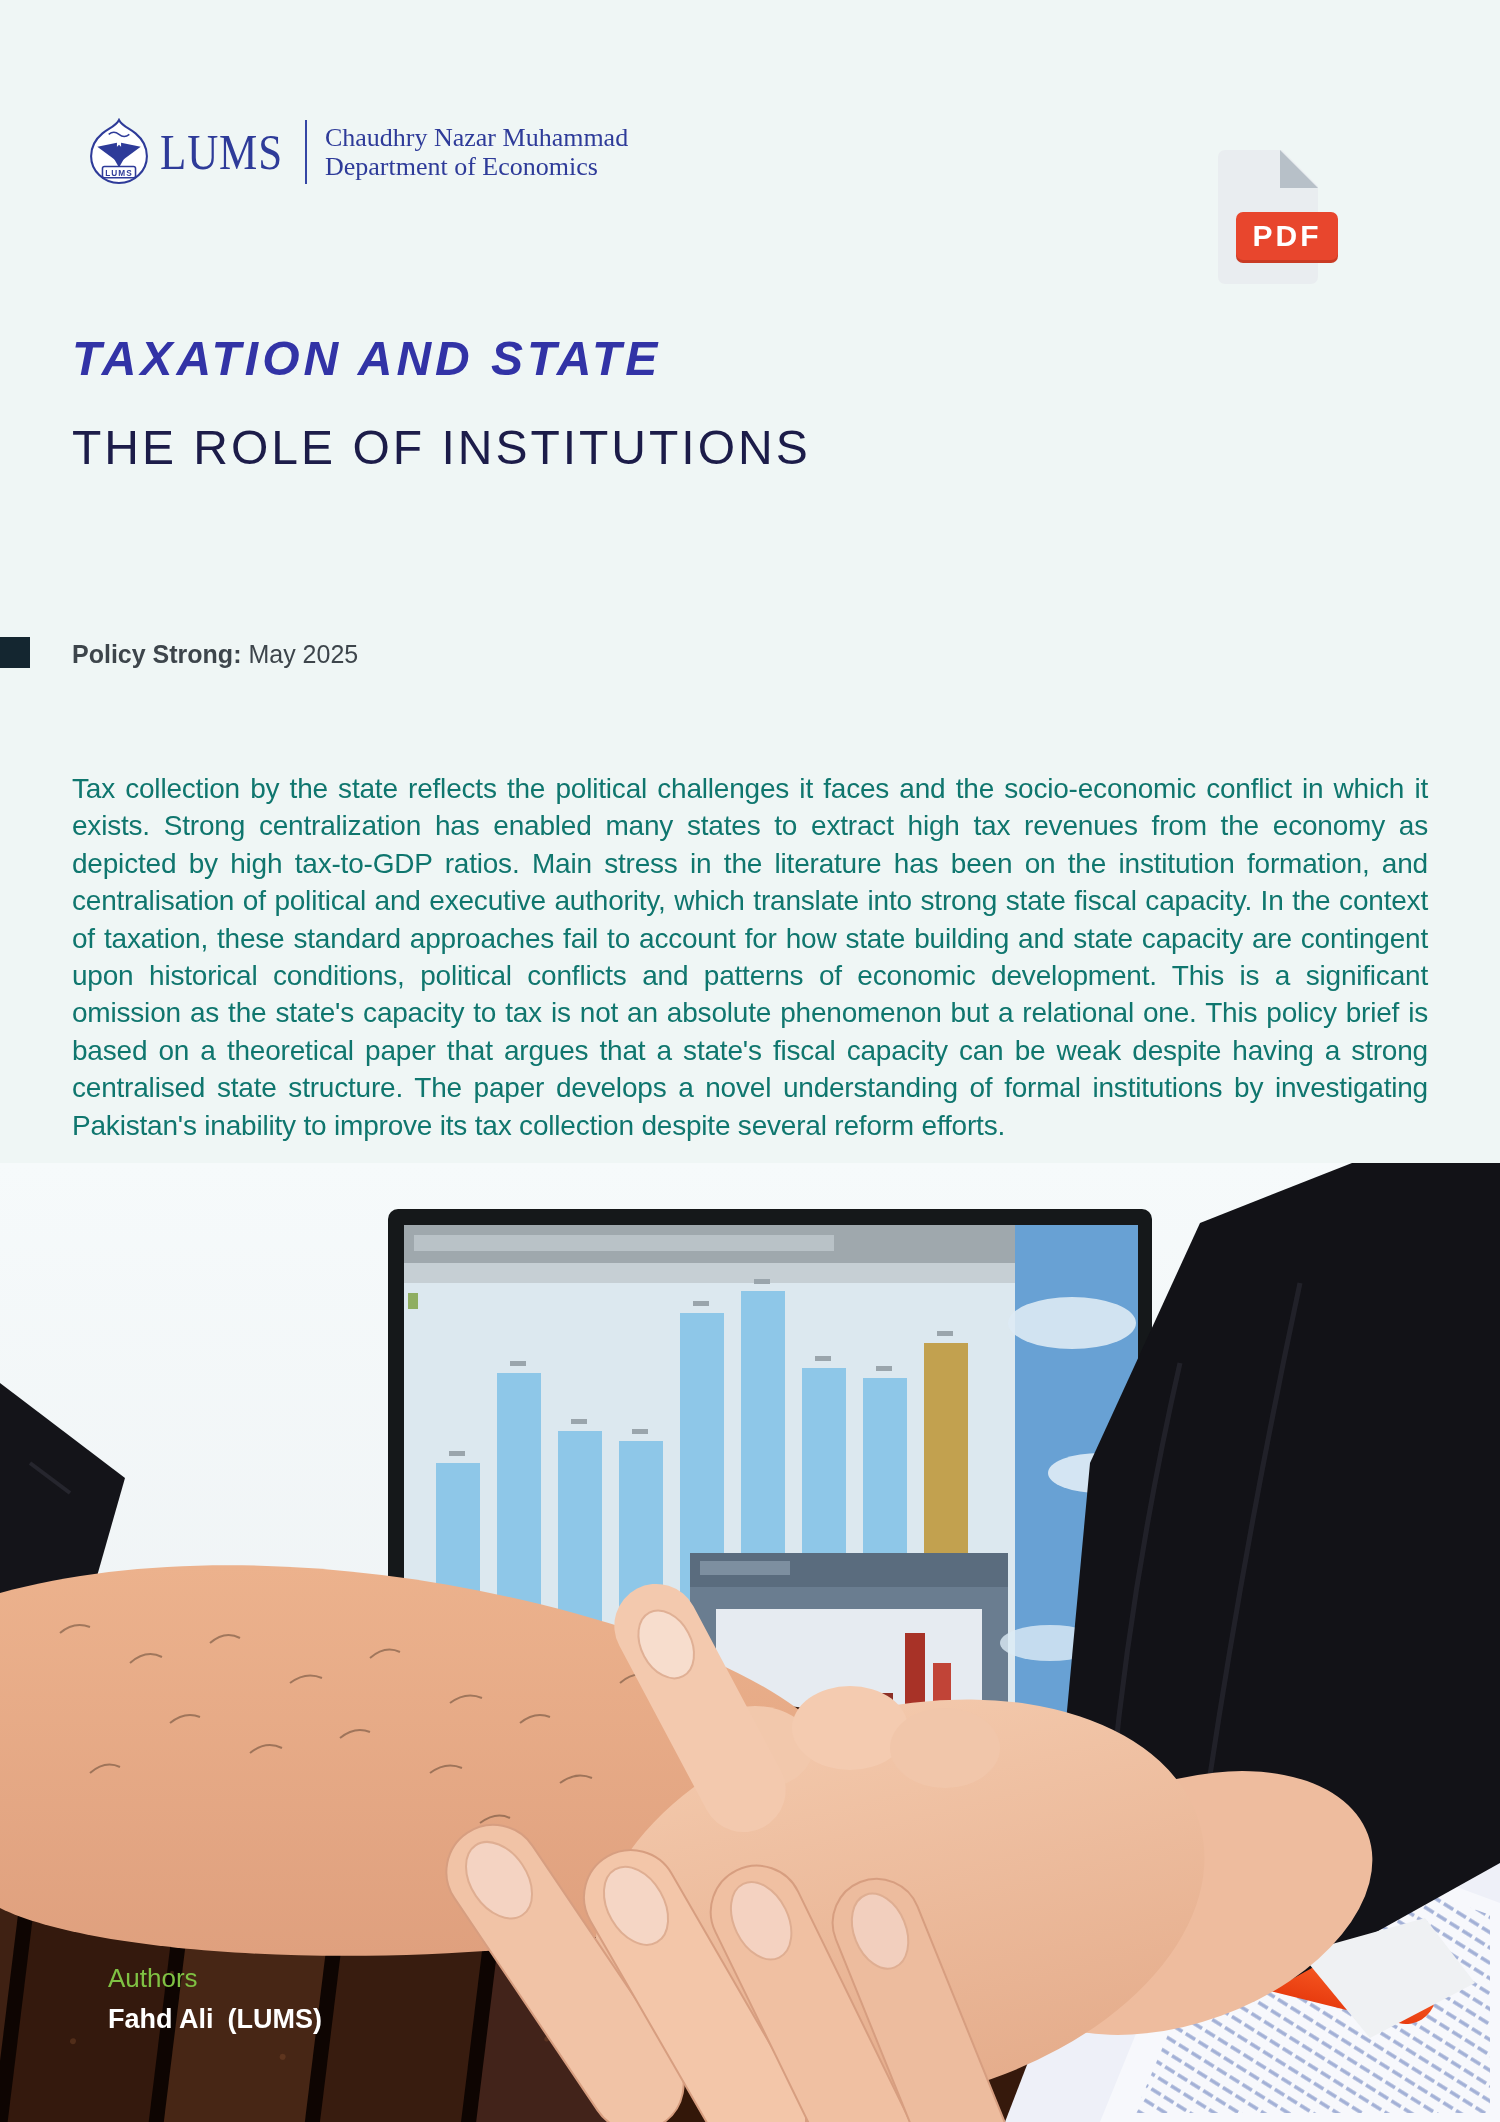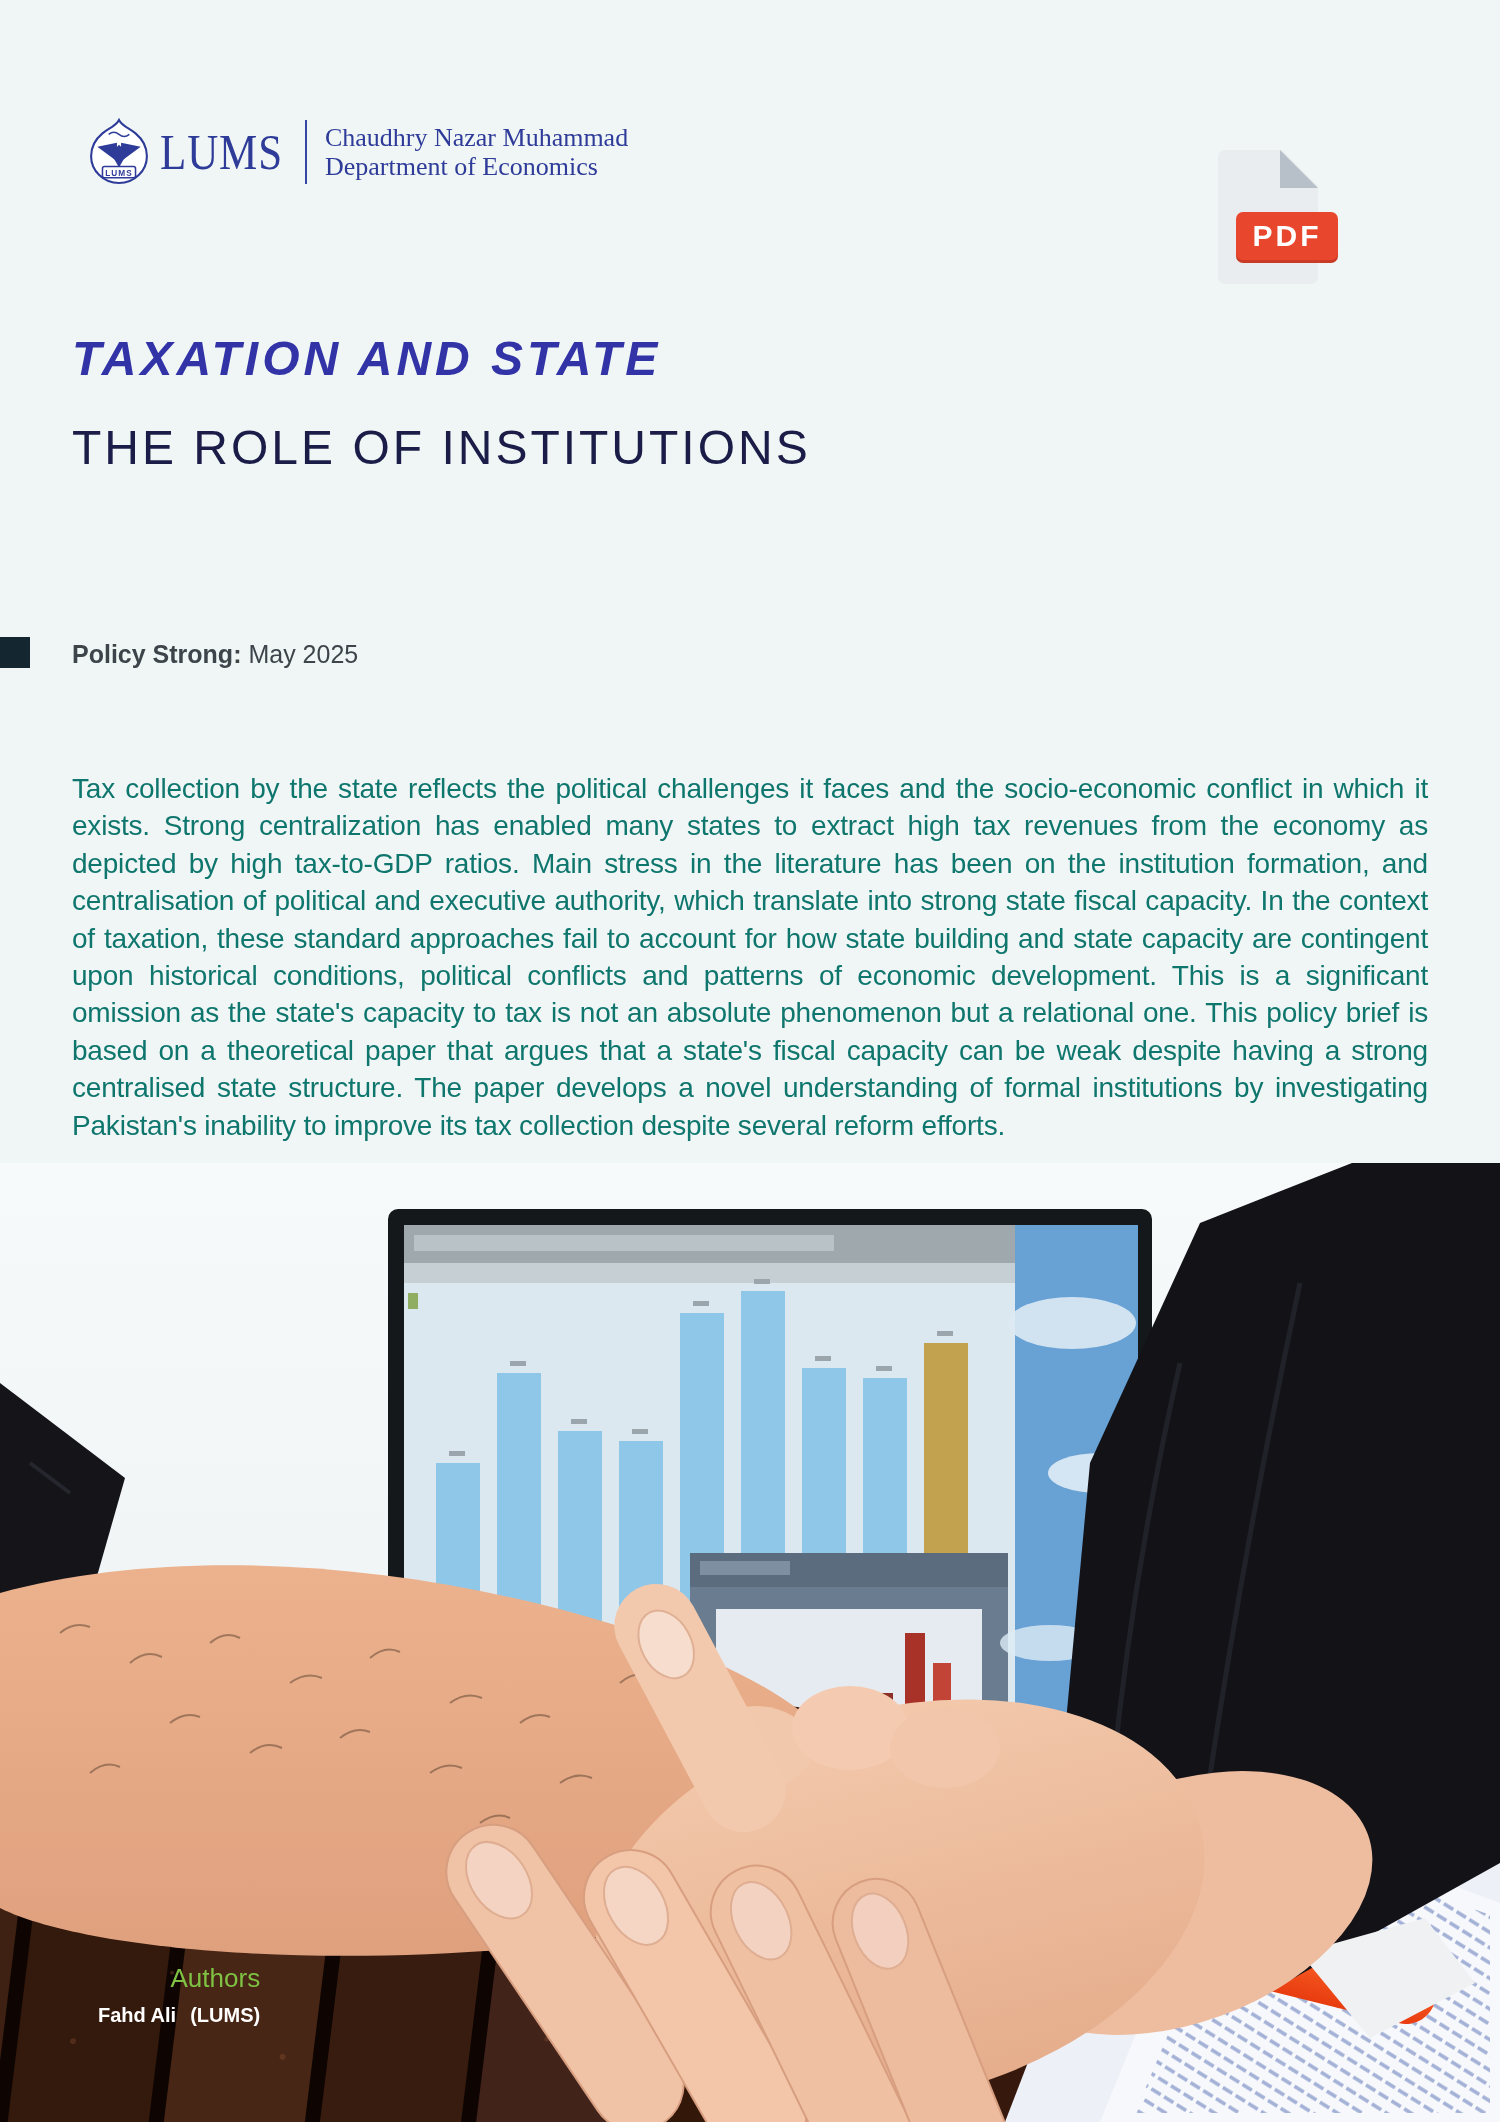--- a/index.html
+++ b/index.html
@@ -36,23 +36,23 @@
   .meta-line{position:absolute;left:72px;top:640px;font-size:25px;color:#3d454b;}
   .meta-line .lbl{font-weight:bold;}
 
   
   .intro{position:absolute;left:72px;top:742px;width:1356px;font-size:28px;line-height:37.4px;
          color:#0f766e;text-align:justify;letter-spacing:-.2px;}
 
   
   .photo{position:absolute;left:0;top:1163px;width:1500px;height:959px;overflow:hidden;}
   .photo svg{display:block;}
-  .photo-caption{position:absolute;left:98px;top:800px;text-align:right;}
+  .photo-caption{position:absolute;left:108px;top:800px;}
   .authors-label{font-size:26px;color:#7fc143;}
-  .author-name{margin-top:10px;font-size:20px;font-weight:bold;color:#ffffff;}
+  .author-name{margin-top:10px;font-size:27px;font-weight:bold;color:#ffffff;}
   .author-name .aff{margin-left:14px;}
 </style>
 </head>
 <body>
 
 <div class="page">
 
   <div class="masthead">
     <svg class="emblem" viewBox="0 0 60 64">
       <path d="M30,1 C33,7 40,9 46,14 C52,19 57,26 57,36 C57,50 45,62 30,62 C15,62 3,50 3,36 C3,26 8,19 14,14 C20,9 27,7 30,1 Z" fill="#ffffff" stroke="#2e3b99" stroke-width="2"></path>

